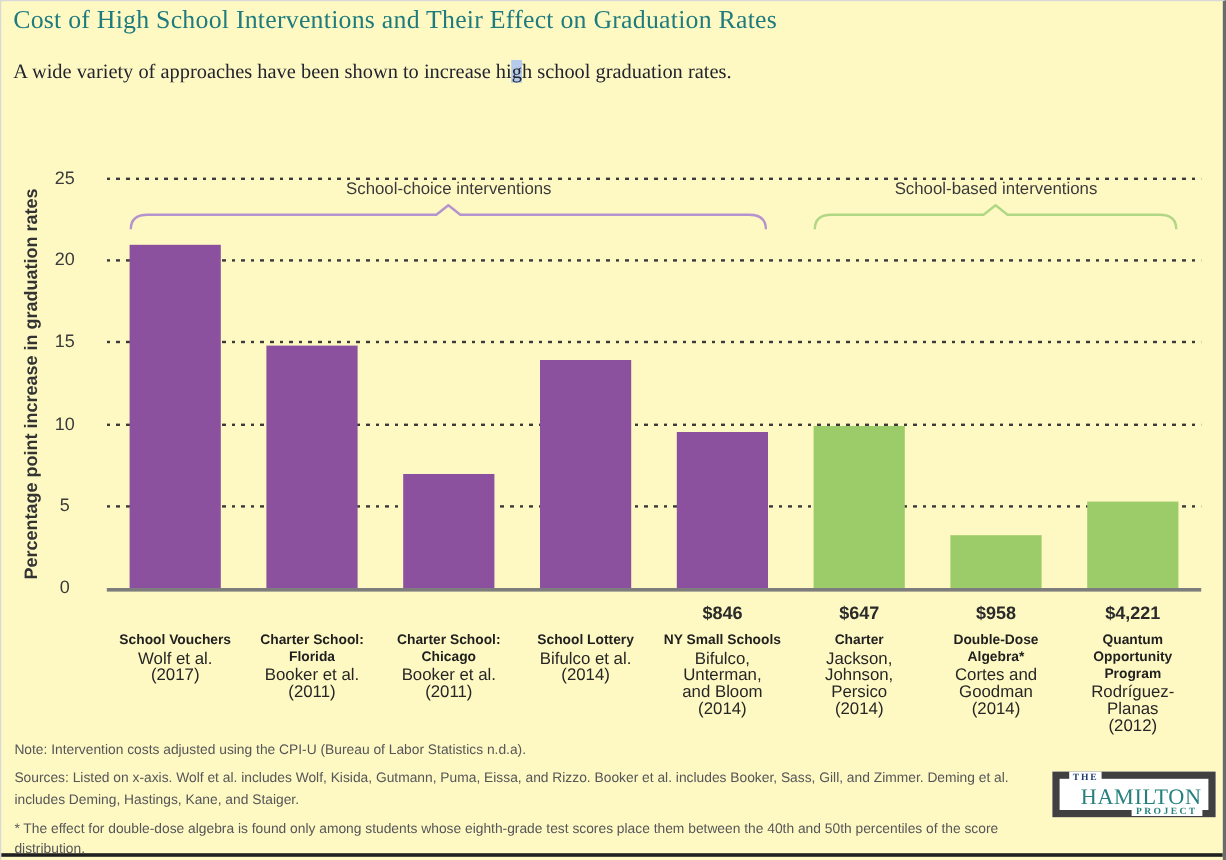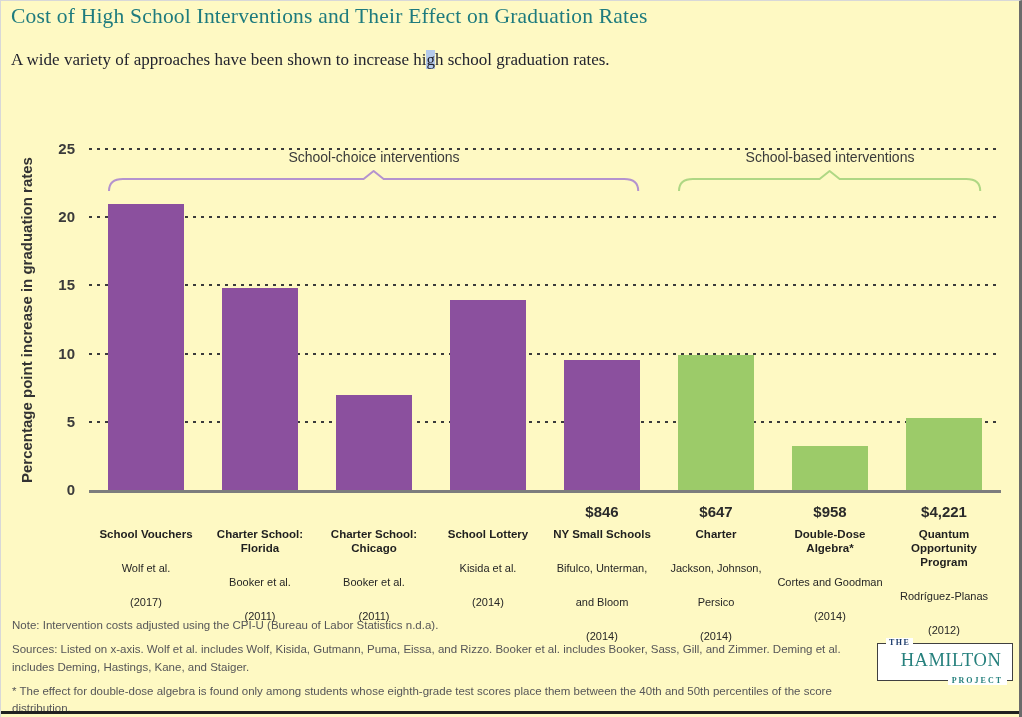--- a/index.html
+++ b/index.html
@@ -28,41 +28,41 @@
   }
   #plot {
     position:absolute; left:88px; top:148px; width:912px; height:344px;
     border-bottom:3px solid #7d7d7d;
   }
   .gridline {
     position:absolute; left:0; right:0; height:2px;
     background:repeating-linear-gradient(90deg,#3b3b3b 0,#3b3b3b 3px,transparent 3px,transparent 8px);
   }
   .tick-label {
-    position:absolute; left:-56px; width:42px; text-align:right;
-    font-size:15px; font-weight:700; color:#3b3b3b; line-height:18px;
+    position:absolute; left:-56px; width:42px; text-align:center;
+    font-size:15px; font-weight:400; color:#3b3b3b; line-height:18px;
   }
   #bars { position:absolute; left:0; top:0; width:100%; height:100%; display:flex; align-items:flex-end; }
   .slot { flex:1 1 0; height:100%; display:flex; align-items:flex-end; justify-content:center; }
   .bar { width:66%; }
   #brackets { position:absolute; left:0; top:0; width:100%; height:100%; pointer-events:none; }
   .bracket-svg { position:absolute; top:21px; height:22px; overflow:visible; }
   .bracket-label {
     position:absolute; top:0; transform:translateX(-50%);
     font-size:14px; font-weight:400; color:#3a3a3a; white-space:nowrap;
   }
   #xlabels { position:absolute; left:88px; top:502px; width:912px; display:flex; }
   .xslot { flex:1 1 0; text-align:center; padding:0 4px; }
   .cost { height:24px; font-size:15px; font-weight:600; color:#2a2a2a; }
   .name-line { font-size:11.5px; font-weight:700; color:#1f1f1f; line-height:14px; }
-  .author-line { font-size:11px; font-weight:400; color:#262626; line-height:14px;margin-top:20px; }
+  .author-line { font-size:14px; font-weight:400; color:#262626; line-height:14px; }
   #footer { position:absolute; left:11px; top:616px; width:840px; font-size:11.5px; line-height:1.5; color:#565658; }
   #footer p { margin-bottom:7px; }
   #logo { position:absolute; left:876px; top:642px; width:136px; }
-  .logo-box { position:relative; border:1px solid #404040; height:38px; margin-bottom:4px; background:#fff; }
+  .logo-box { position:relative; border:6px solid #404040; height:38px; margin-bottom:4px; background:#fff; }
   .logo-the {
     position:absolute; top:-6px; left:8px; background:#fff; padding:0 3px;
     font-family:"Liberation Serif", serif; font-size:8px; font-weight:700;
     letter-spacing:1.5px; color:#1d3c6d;
   }
   .logo-hamilton {
     text-align:center; line-height:33px;
     font-family:"Liberation Serif", serif; font-size:18.5px; color:#26807D; letter-spacing:0.5px;padding-left:12px;
   }
   .logo-project {
@@ -156,21 +156,21 @@
       <div class="xslot">
         <div class="cost"></div>
         <div class="name-line">Charter School:</div>
         <div class="name-line">Chicago</div>
         <div class="author-line">Booker et al.</div>
         <div class="author-line">(2011)</div>
       </div>
       <div class="xslot">
         <div class="cost"></div>
         <div class="name-line">School Lottery</div>
-        <div class="author-line">Kisida et al.</div>
+        <div class="author-line">Bifulco et al.</div>
         <div class="author-line">(2014)</div>
       </div>
       <div class="xslot">
         <div class="cost">$846</div>
         <div class="name-line">NY Small Schools</div>
         <div class="author-line">Bifulco, Unterman,</div>
         <div class="author-line">and Bloom</div>
         <div class="author-line">(2014)</div>
       </div>
       <div class="xslot">

